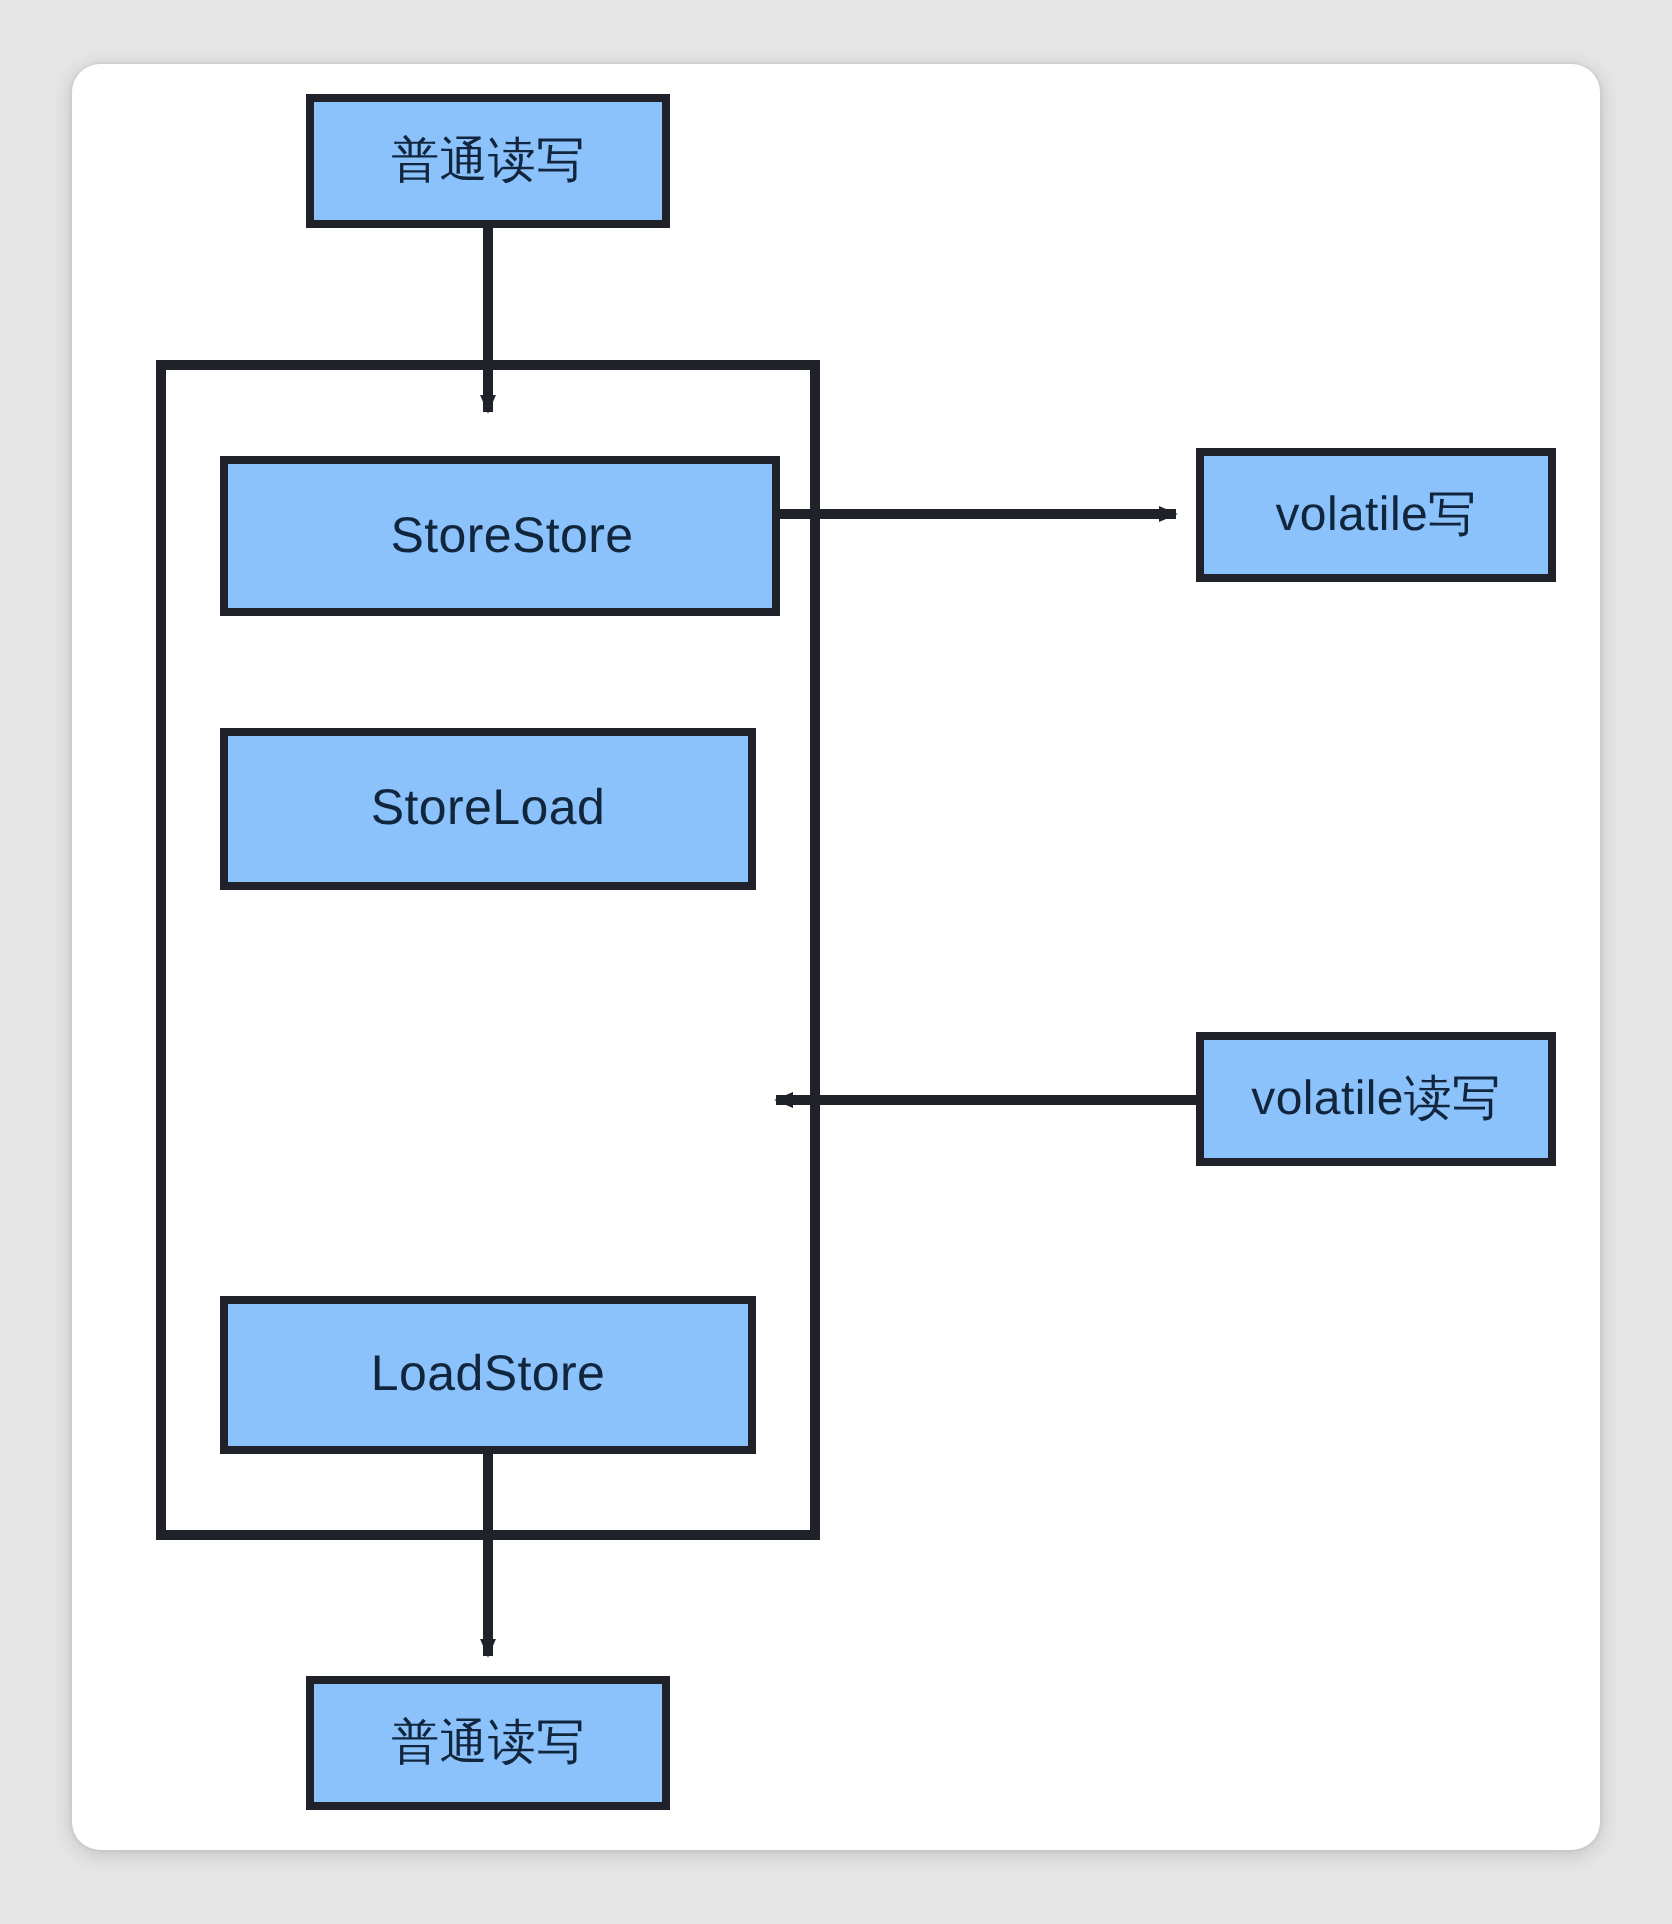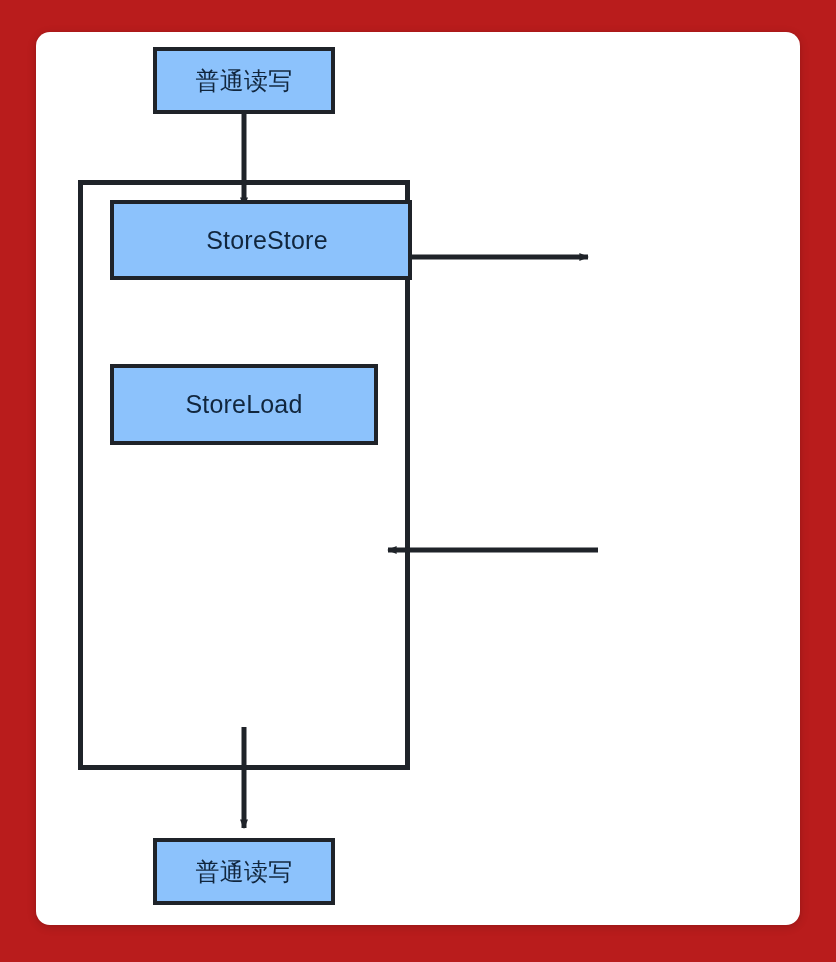--- a/index.html
+++ b/index.html
@@ -10,21 +10,21 @@
   body {
     width: 836px;
     height: 962px;
     font-family: "Liberation Sans", "DejaVu Sans", sans-serif;
     overflow: hidden;
   }
   #stage {
     position: relative;
     width: 836px;
     height: 962px;
-    background: #b91c1c;
+    background: #e5e5e5;
   }
   .card {
     position: absolute;
     left: 36px;
     top: 32px;
     width: 764px;
     height: 893px;
     background: #ffffff;
     border-radius: 14px;
     box-shadow: 0 2px 10px rgba(0,0,0,0.16), 0 0 2px rgba(0,0,0,0.10);
@@ -79,29 +79,38 @@
 
     <path d="M598,550 L388,550" fill="none" stroke="#1f2329" stroke-width="5" marker-end="url(#arrowhead)"></path>
 
     <path d="M244,727 L244,828" fill="none" stroke="#1f2329" stroke-width="5" marker-end="url(#arrowhead)"></path>
   </svg>
 
   <div class="node" style="left:153px; top:47px; width:182px; height:67px;">
     <span class="node-label label-cn">普通读写</span>
   </div>
 
-  <div class="node" style="left:110px; top:200px; width:302px; height:80px;padding-left:12px;">
+  <div class="node" style="left:110px; top:228px; width:280px; height:80px;padding-left:12px;">
     <span class="node-label label-en">StoreStore</span>
   </div>
 
   <div class="node" style="left:110px; top:364px; width:268px; height:81px;text-align:right;">
     <span class="node-label label-en">StoreLoad</span>
   </div>
 
 
+  <div class="node" style="left:110px; top:648px; width:268px; height:79px;">
+    <span class="node-label label-en">LoadStore</span>
+  </div>
 
+  <div class="node" style="left:598px; top:224px; width:180px; height:67px;">
+    <span class="node-label label-mixed">volatile写</span>
+  </div>
 
+  <div class="node" style="left:598px; top:516px; width:180px; height:67px;">
+    <span class="node-label label-mixed">volatile读写</span>
+  </div>
 
   <div class="node" style="left:153px; top:838px; width:182px; height:67px;">
     <span class="node-label label-cn">普通读写</span>
   </div>
 
 </div>
 
 </body></html>

